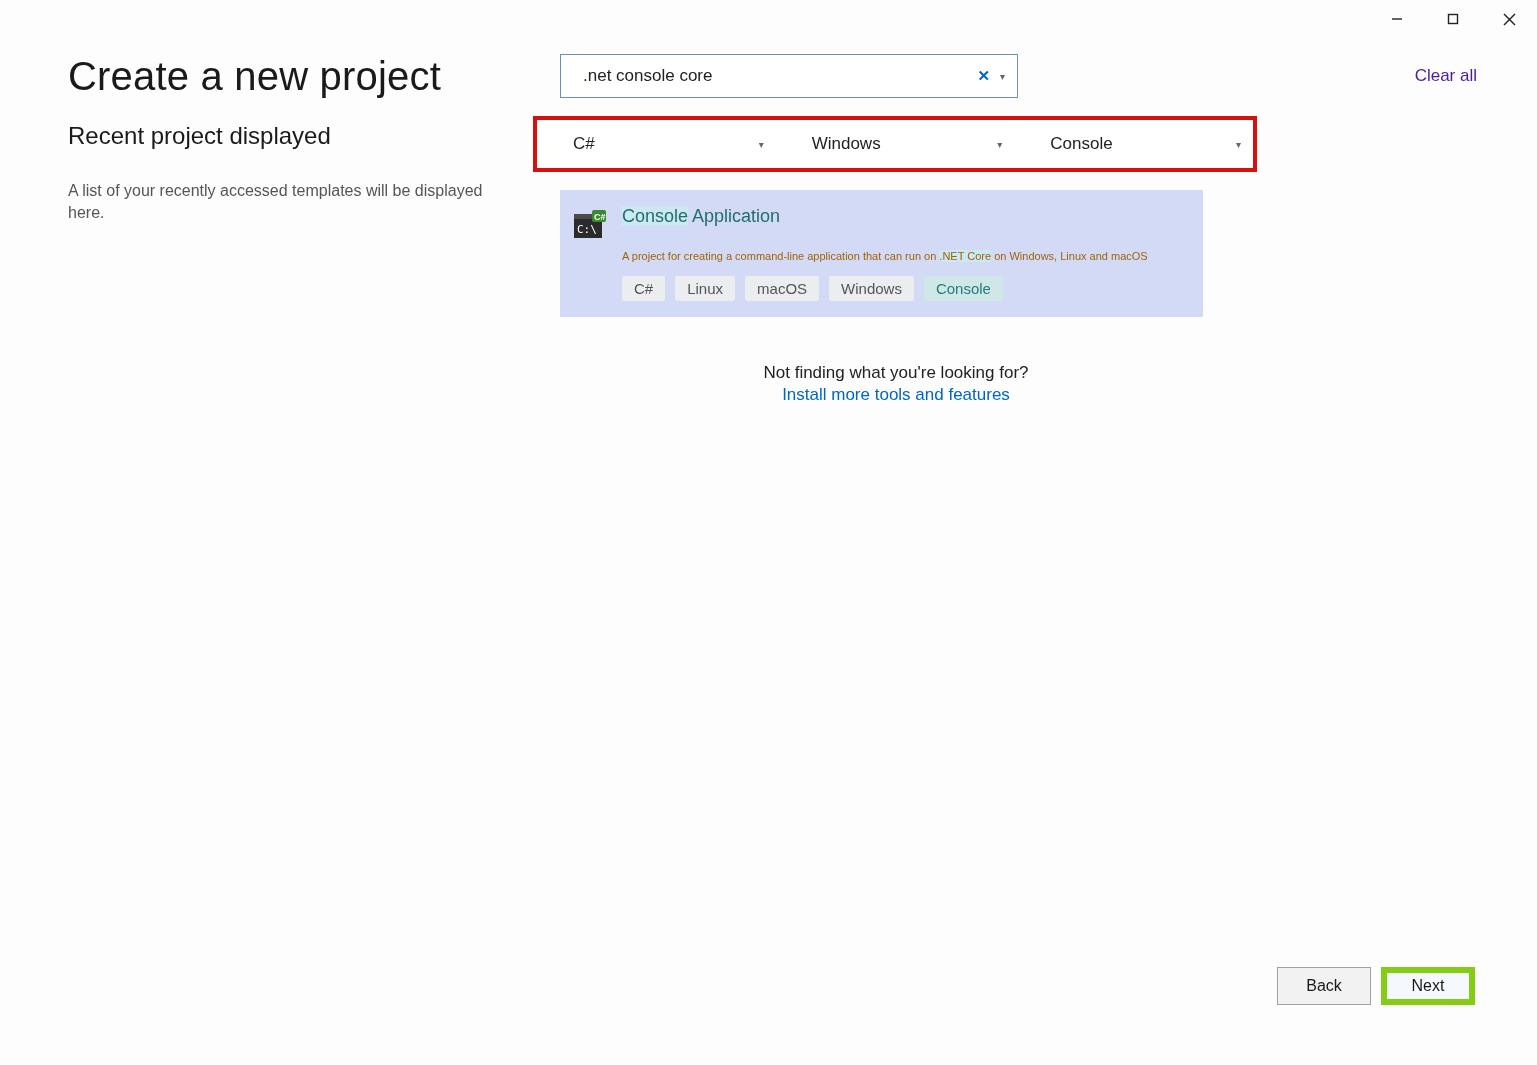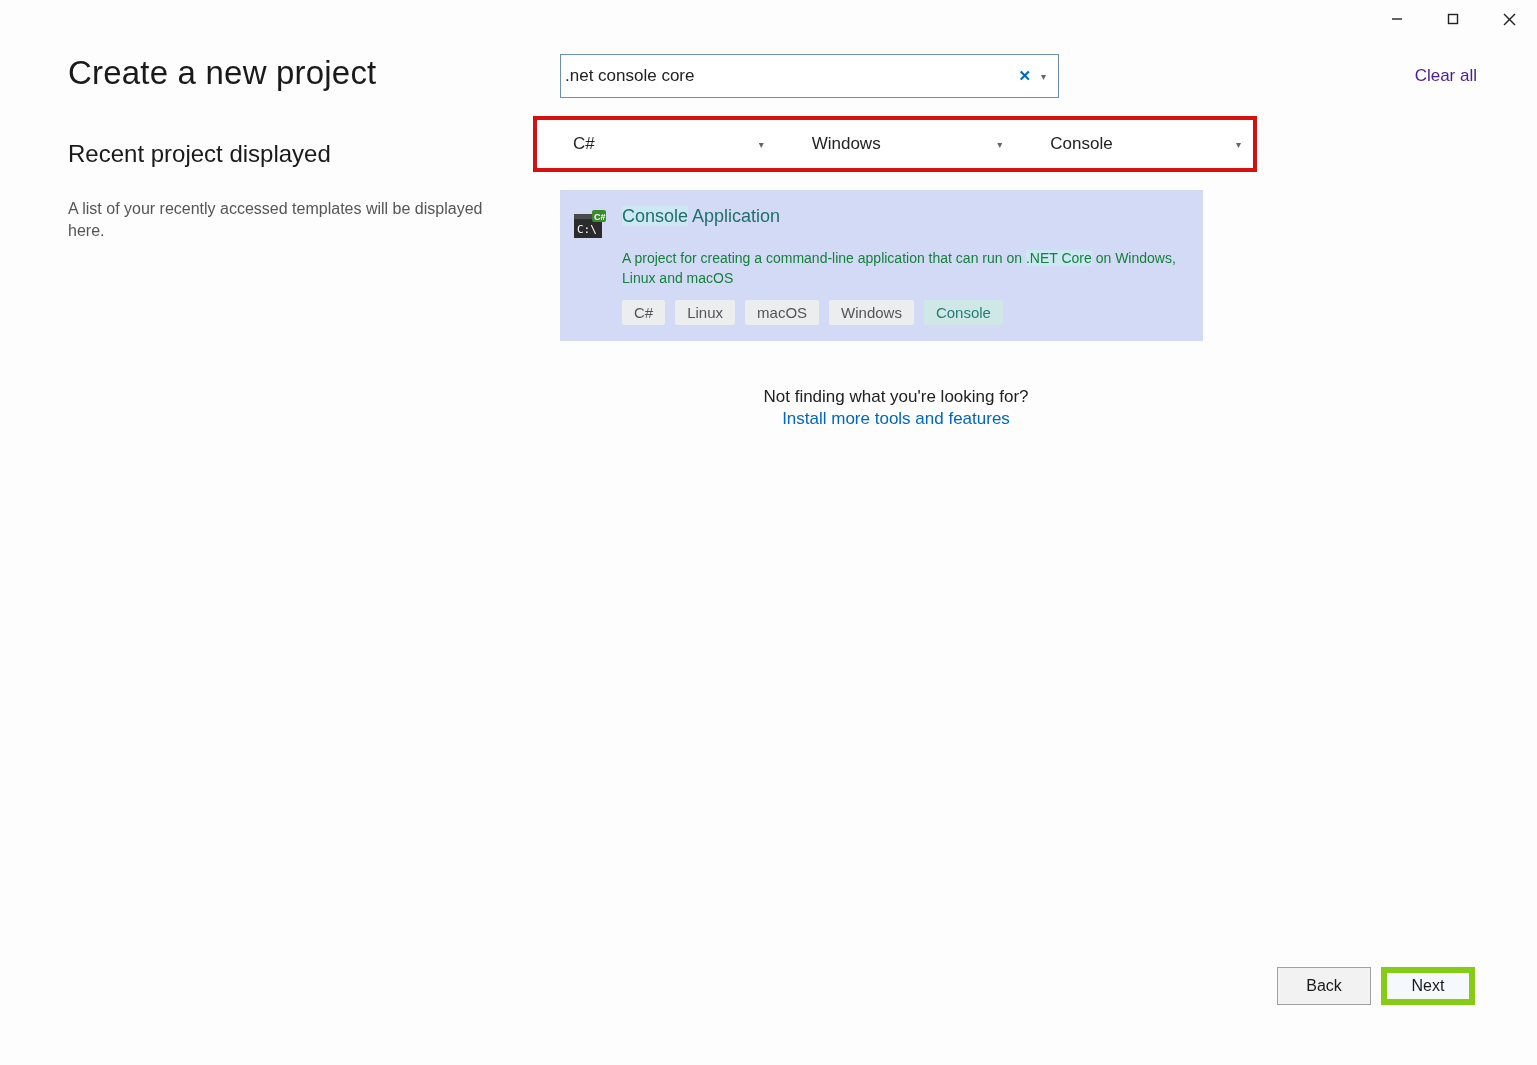--- a/index.html
+++ b/index.html
@@ -37,24 +37,24 @@
     top: 54px;
     left: 0; right: 0; bottom: 0;
   }
 
   .left-pane {
     width: 560px;
     padding-left: 68px;
     padding-right: 40px;
   }
   .page-title {
-    font-size: 33px;
+    font-size: 40px;
     font-weight: 400;
     margin-top: 0;
-    margin-bottom: 48px;
+    margin-bottom: 23px;
     letter-spacing: 0.2px;
   }
   .recent-title {
     font-size: 24px;
     font-weight: 400;
     margin-bottom: 30px;
   }
   .recent-desc {
     font-size: 16px;
     color: #555;
@@ -66,26 +66,26 @@
     padding-right: 60px;
     position: relative;
   }
 
   .search-row {
     display: flex;
     align-items: center;
     margin-bottom: 18px;
   }
   .search-box {
-    width: 499px;
+    width: 458px;
     height: 44px;
     border: 1px solid #6a8eb8;
     display: flex;
     align-items: center;
-    padding: 0 10px 0 4px;
+    padding: 0 10px 0 22px;
     background: #fff;
   }
   .search-input {
     flex: 1;
     border: none;
     outline: none;
     font-size: 17px;
     color: #222;
     background: transparent;
   }
@@ -152,22 +152,22 @@
     margin-top: 4px;
   }
   .template-body { flex: 1; }
   .template-title {
     font-size: 18px;
     color: #1f6f6b;
     margin-bottom: 22px;
   }
   .template-title .hl { background: #cce8f2; }
   .template-desc {
-    font-size: 14px;
-    color: #15803d;
+    font-size: 11px;
+    color: #a16207;
     line-height: 1.4;
     margin-bottom: 12px;
   }
   .template-desc .hl { background: #cce8f2; }
   .tags {
     display: flex;
     gap: 10px;
   }
   .tag {
     background: #ecedef;

